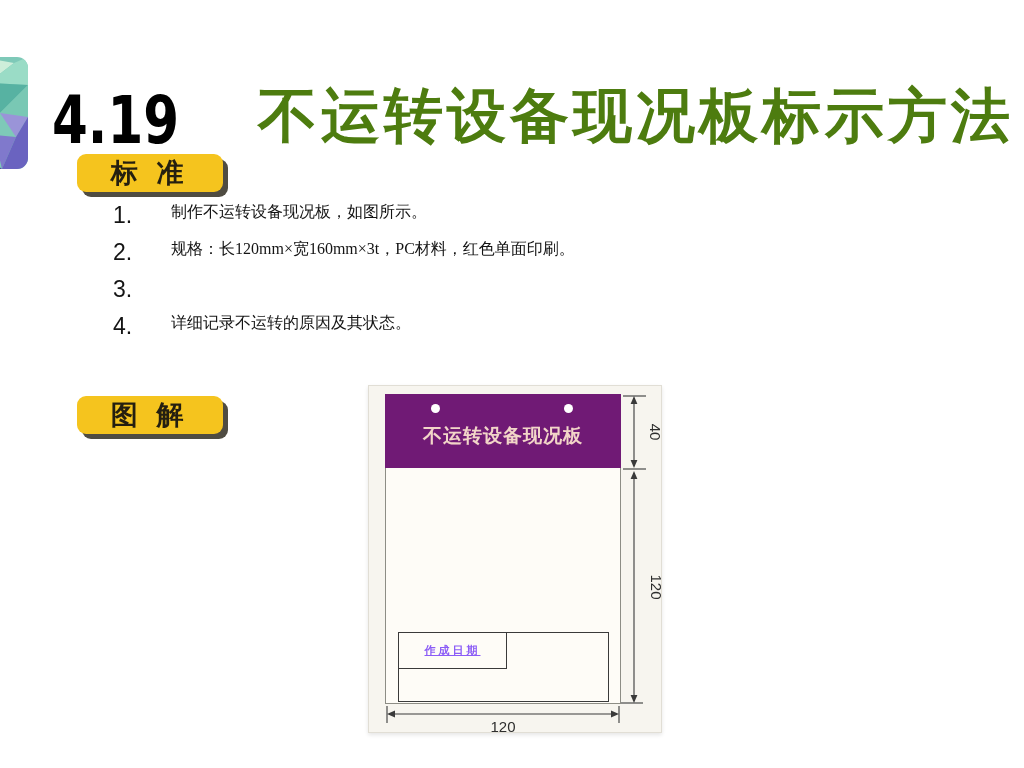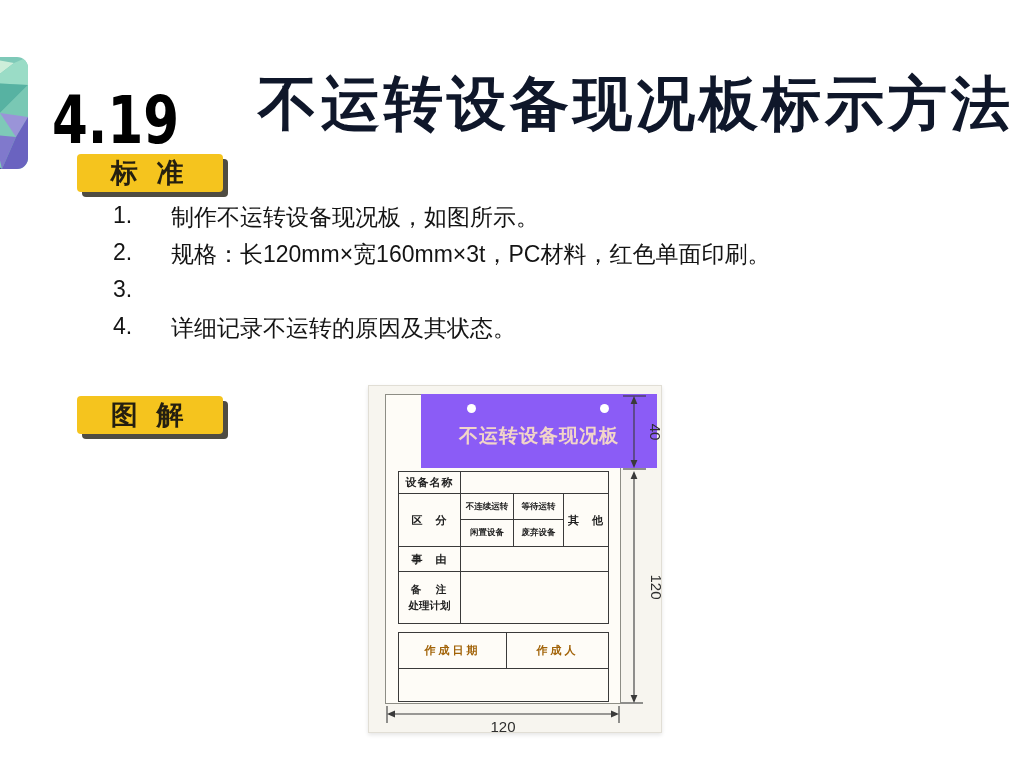--- a/index.html
+++ b/index.html
@@ -11,39 +11,39 @@
   }
   
   .logo{position:absolute;left:-20px;top:57px;width:48px;height:112px;}
   
   .section-num{
     position:absolute;left:52px;top:88px;
     font-family:"DejaVu Sans",sans-serif;font-weight:bold;font-size:66px;
     color:#000;transform:scaleX(0.78);transform-origin:left top;line-height:1;
   }
   .main-title{
-    position:absolute;left:258px;top:72px;
+    position:absolute;left:258px;top:84px;
     font-family:"DejaVu Serif","Liberation Serif",serif;font-weight:bold;
-    font-size:59px;letter-spacing:4px;color:#0f172a;line-height:1.1;white-space:nowrap;
+    font-size:59px;letter-spacing:4px;color:#4d7c0f;line-height:1.1;white-space:nowrap;
   }
   
   .badge{
-    position:absolute;width:146px;height:38px;border-radius:4px;
+    position:absolute;width:146px;height:38px;border-radius:9px;
     background:#f5c41e;box-shadow:5px 5px 0 #4f4c42;
     display:flex;align-items:center;justify-content:center;
     font-family:"Liberation Serif","DejaVu Serif",serif;font-weight:bold;
     font-size:27px;color:#241f10;letter-spacing:6px;
   }
   .badge-standard{left:77px;top:154px;}
   .badge-diagram{left:77px;top:385px;margin-top:11px;}
   
   .std-list{position:absolute;left:113px;top:202px;width:720px;}
   .std-item{display:flex;height:37px;align-items:flex-start;color:#141414;}
   .item-num{width:58px;font-size:23px;flex:none;}
-  .item-text{font-size:23px;white-space:nowrap;}
+  .item-text{font-size:16px;white-space:nowrap;font-family:Liberation Serif, serif;}
   
   .photo{
     position:absolute;left:368px;top:385px;width:294px;height:348px;
     background:#f7f5ef;border:1px solid #e1ded5;box-shadow:0 2px 4px rgba(0,0,0,0.10);
     box-sizing:border-box;
   }
   .card{
     position:absolute;left:16px;top:8px;width:236px;height:310px;
     background:#fefcf7;border:1px solid #8d8d85;box-sizing:border-box;
   }
@@ -83,21 +83,22 @@
   .c-reason-value{grid-column:2 / 5;grid-row:4;}
   .c-remark-label{grid-column:1;grid-row:5;flex-direction:column;line-height:1.45;}
   .c-remark-value{grid-column:2 / 5;grid-row:5;}
   .remark-line1{font-size:10.5px;letter-spacing:2px;}
   .remark-line2{font-size:10.5px;letter-spacing:0;}
   
   .footer-table{
     position:absolute;left:12px;top:237px;width:211px;height:70px;
     border:1px solid #3a3a3a;box-sizing:border-box;
     display:grid;grid-template-columns:108px 1fr;grid-template-rows:36px 1fr;
-    color:#a16207;
+    color:#8b5cf6;
+    text-decoration:underline;
   }
   .f-cell{display:flex;align-items:center;justify-content:center;font-weight:bold;font-size:11px;letter-spacing:3px;box-sizing:border-box;}
   
   .dims{position:absolute;left:0;top:0;width:294px;height:348px;pointer-events:none;}
   .dims line, .dims path{stroke:#3a3a3a;stroke-width:1.1;fill:none;}
   .dims polygon{fill:#3a3a3a;stroke:none;}
   .dims text{fill:#2e2e2e;font-family:"Liberation Sans",sans-serif;font-size:15px;font-weight:normal;}
 </style>
 </head>
 <body>
@@ -146,50 +147,29 @@
   <div class="std-item">
     <span class="item-num">4.</span>
     <span class="item-text">详细记录不运转的原因及其状态。</span>
   </div>
 </div>
 
 <div class="badge badge-diagram">图 解</div>
 
 <div class="photo">
   <div class="card">
-    <div class="card-header" style="background: #8b5cf6; margin-left: 36px;">
+    <div class="card-header" style="background: #701a75;">
       <span class="hole hole-left"></span>
       <span class="hole hole-right"></span>
       <div class="card-title">不运转设备现况板</div>
     </div>
 
-    <div class="main-table">
-      <div class="cell lab bR bB c-name-label">设备名称</div>
-      <div class="cell bB c-name-value"></div>
-
-      <div class="cell lab bR bB c-cat-label">区　分</div>
-      <div class="cell sub bR bB c-opt1">不连续运转</div>
-      <div class="cell sub bR bB c-opt2">等待运转</div>
-      <div class="cell lab bB c-other">其　他</div>
-      <div class="cell sub bR bB c-opt3">闲置设备</div>
-      <div class="cell sub bR bB c-opt4">废弃设备</div>
-
-      <div class="cell lab bR bB c-reason-label">事　由</div>
-      <div class="cell bB c-reason-value"></div>
-
-      <div class="cell bR c-remark-label">
-        <span class="remark-line1">备　注</span>
-        <span class="remark-line2">处理计划</span>
-      </div>
-      <div class="cell c-remark-value"></div>
-    </div>
 
     <div class="footer-table">
       <div class="f-cell bR bB">作成日期</div>
-      <div class="f-cell bB">作成人</div>
       <div class="f-cell"></div>
     </div>
   </div>
 
   <svg class="dims" viewBox="0 0 294 348">
 
     <line x1="254" y1="10" x2="277" y2="10"></line>
     <line x1="254" y1="83" x2="277" y2="83"></line>
     <line x1="252" y1="317" x2="274" y2="317"></line>
 

